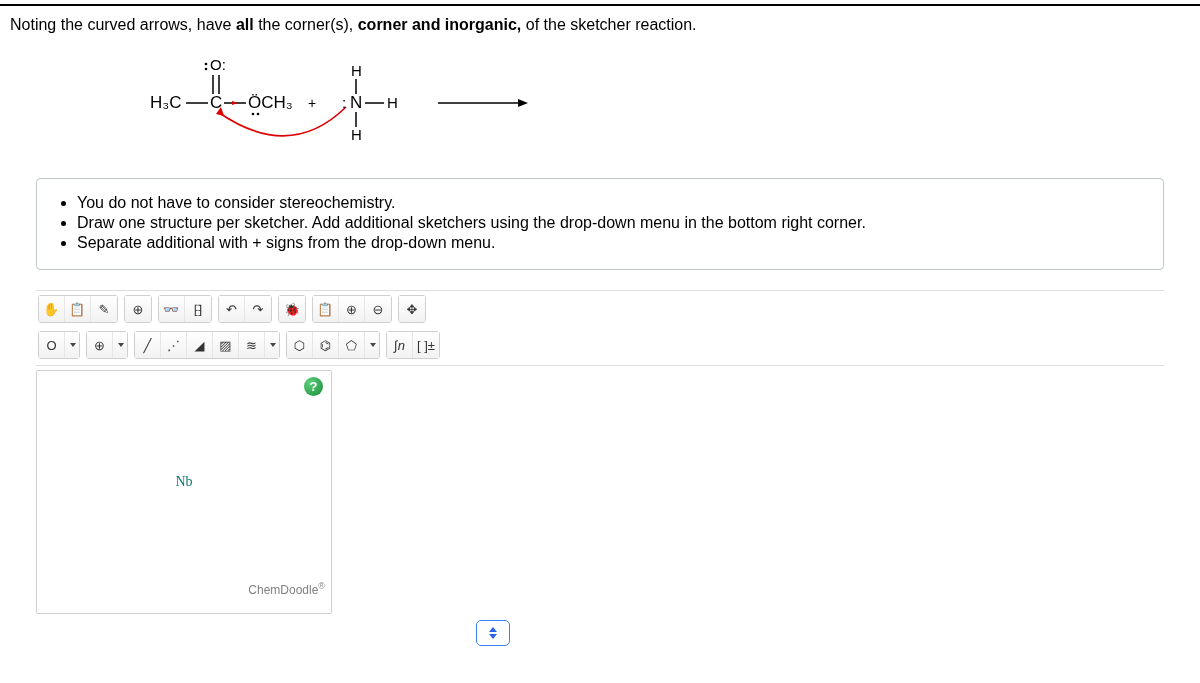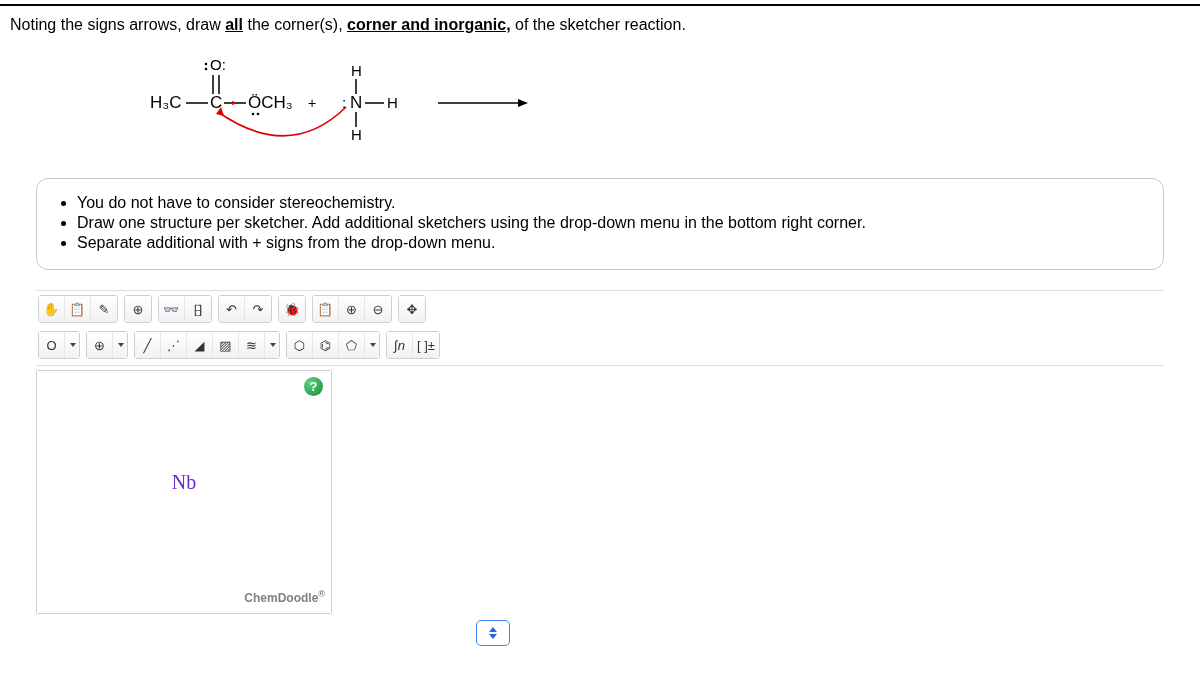--- a/index.html
+++ b/index.html
@@ -1,45 +1,45 @@
 <!DOCTYPE html>
 <html><head>
 <meta charset="utf-8">
 <style>
   * { box-sizing: border-box; margin: 0; padding: 0; }
   body { font-family: Arial, Helvetica, sans-serif; font-size: 15px; background: #fff; color: #000; width: 1200px; }
   hr.topline { border: none; border-top: 2px solid #000; margin: 4px 0 6px; }
   .question-text { padding: 4px 10px 10px; font-size: 16px; }
-  .question-text .bold { font-weight: 700; text-decoration: underline; }
+  .question-text .bold { font-weight: 700; }
   .reaction { padding: 8px 10px 8px 40px; min-height: 110px; }
-  .instructions { margin: 16px 36px 20px; border: 1px solid #bfc7cc; border-radius: 12px; padding: 14px 18px 16px; }
+  .instructions { margin: 16px 36px 20px; border: 1px solid #bfc7cc; border-radius: 4px; padding: 14px 18px 16px; }
   .instructions ul { list-style: disc; padding-left: 22px; }
   .instructions li { padding: 1px 0; font-size: 16px; }
   .sketcher-wrap { margin: 10px 36px 20px; }
   .toolbar { border-top: 1px solid #ddd; border-bottom: 1px solid #ddd; padding: 2px 0 4px; display: flex; flex-wrap: wrap; gap: 2px; align-items: center; }
   .tool-group { display: inline-flex; border: 1px solid #cfcfcf; border-radius: 3px; background: #fff; margin: 2px; }
   .tool-btn { min-width: 26px; height: 26px; border: none; border-right: 1px solid #e6e6e6; background: linear-gradient(#fff,#f2f2f2); display: flex; align-items: center; justify-content: center; cursor: pointer; font-size: 13px; color: #333; padding: 0 3px; position: relative; }
   .tool-btn:last-child { border-right: none; }
   .dropdown-caret::after { content: ""; border-left: 3px solid transparent; border-right: 3px solid transparent; border-top: 4px solid #444; margin-left: 2px; }
   .dropdown-caret { min-width: 14px; }
   .canvas-frame { margin-top: 4px; width: 296px; height: 244px; border: 1px solid #cfcfcf; background: #fff; position: relative; border-radius: 2px; }
   .help-circle { position: absolute; top: 6px; right: 8px; width: 19px; height: 19px; border-radius: 50%; background: radial-gradient(circle at 30% 30%, #5ad17a, #1a8a3a); color: #fff; font-weight: 700; font-size: 13px; display: flex; align-items: center; justify-content: center; cursor: pointer; }
-  .placeholder-el { position: absolute; left: 50%; top: 46%; transform: translate(-50%,-50%); font-family: Georgia, serif; font-size: 20px; color: #6d28d9; }
-  .brand { position: absolute; bottom: 8px; right: 6px; font-size: 12px; color: gray; font-weight: bold; }
+  .placeholder-el { position: absolute; left: 50%; top: 46%; transform: translate(-50%,-50%); font-family: Georgia, serif; font-size: 14px; color: #0f766e; }
+  .brand { position: absolute; bottom: 16px; right: 6px; font-size: 12px; color: gray; }
   .brand sup { font-size: 9px; }
   .stepper { margin: 6px 0 10px 0; display: inline-flex; width: 34px; height: 26px; border: 1px solid #3b82f6; border-radius: 5px; background: #fff; align-items: center; justify-content: center; color: #2563eb; font-size: 11px; cursor: pointer; margin-left: 440px; }
   .mol-svg { display: block; }
 </style>
 </head>
 <body>
 
 <hr class="topline">
 
 <div class="question-text">
-  <span>Noting the signs arrows, draw </span><span class="bold">all</span><span> the corner(s), </span><span class="bold">corner and inorganic,</span><span> of the sketcher reaction.</span>
+  <span>Noting the curved arrows, have </span><span class="bold">all</span><span> the corner(s), </span><span class="bold">corner and inorganic,</span><span> of the sketcher reaction.</span>
 </div>
 
 <div class="reaction">
   <svg class="mol-svg" width="520" height="102">
 
     <text x="110" y="56" font-family="Arial" font-size="17">H₃C</text>
     <line x1="146" y1="51" x2="168" y2="51" stroke="#000" stroke-width="1.5"></line>
     <text x="170" y="56" font-family="Arial" font-size="17">C</text>
 
     <line x1="173" y1="42" x2="173" y2="23" stroke="#000" stroke-width="1.5"></line>

